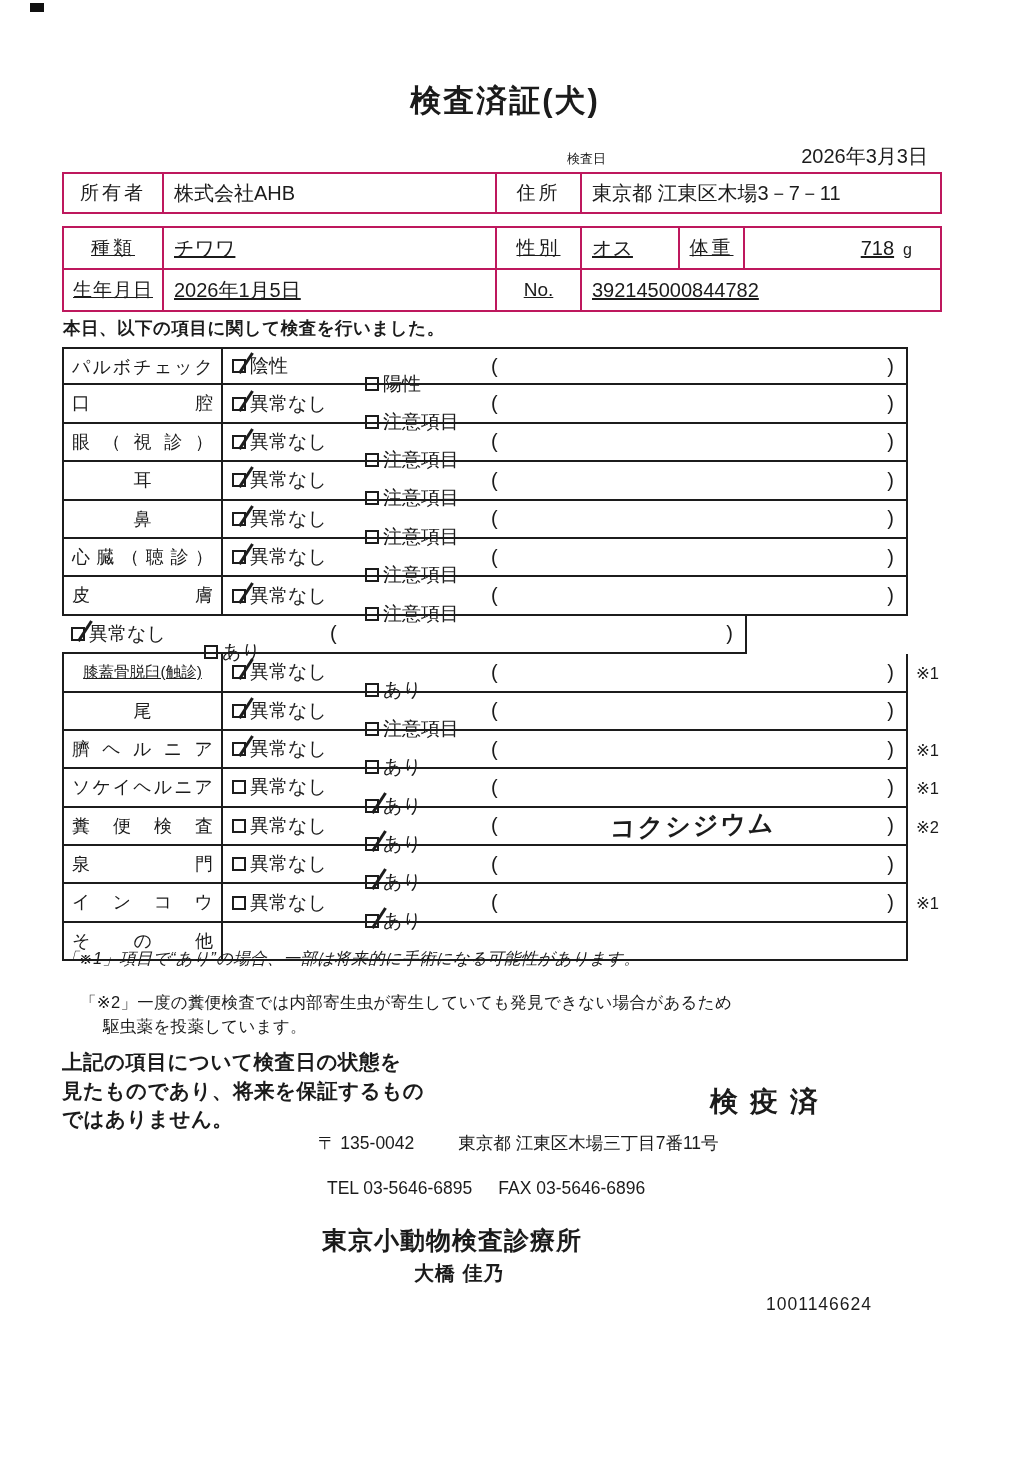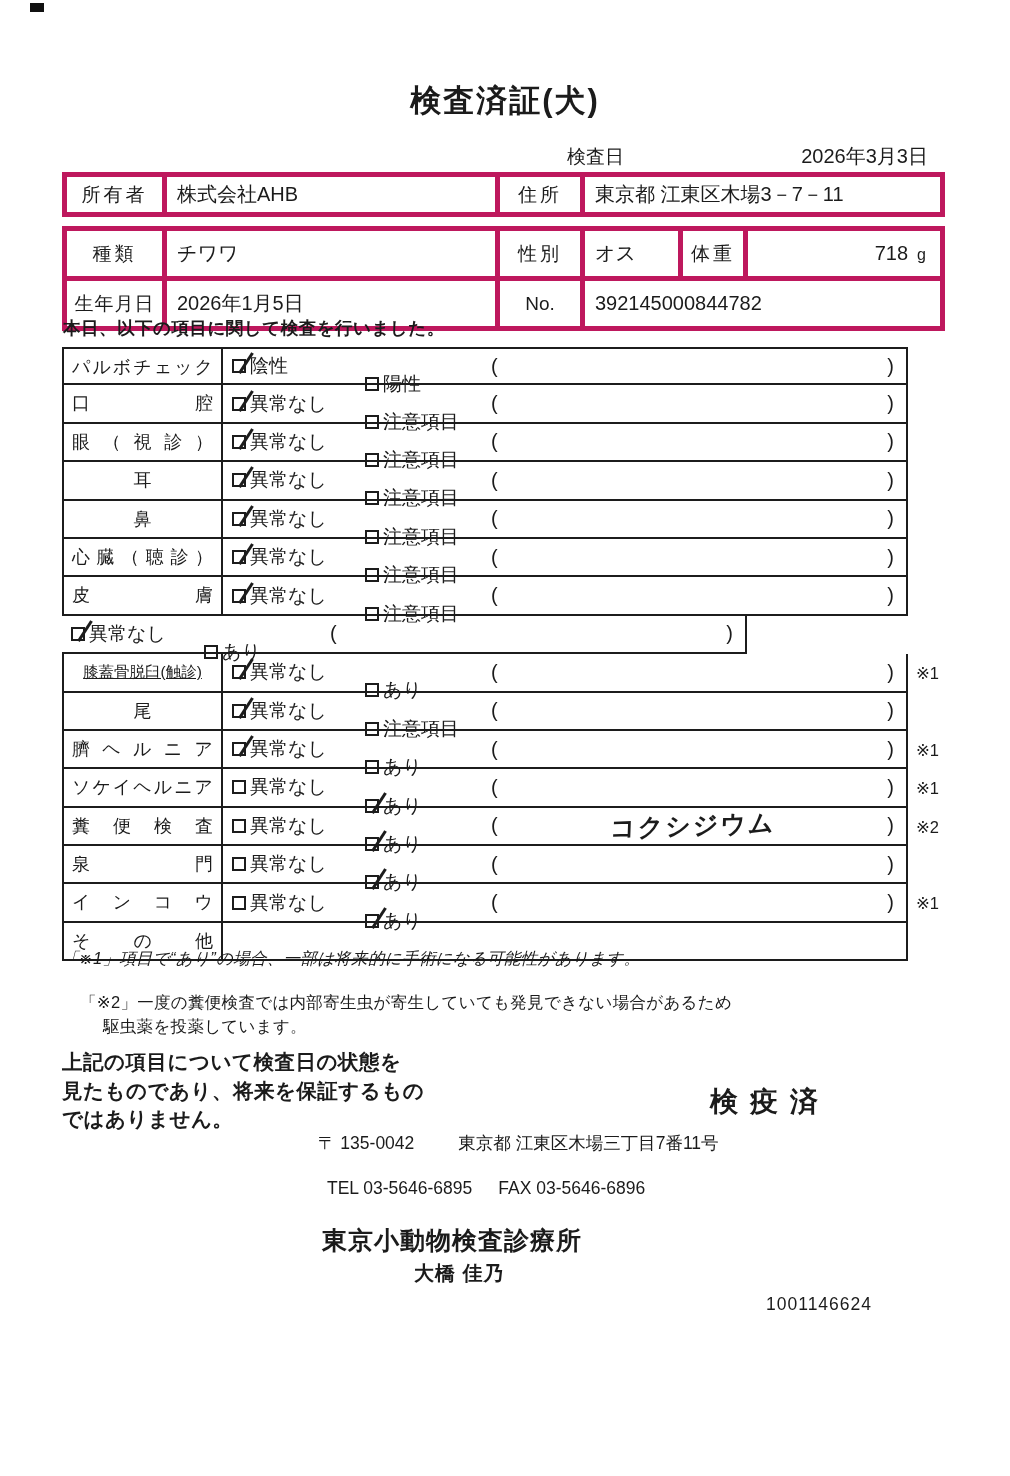--- a/index.html
+++ b/index.html
@@ -16,34 +16,34 @@
 
   .artifact { background:#111; }
 
   .doc-title {
     top:80px; left:0; width:100%;
     text-align:center;
     font-size:31px; font-weight:700; letter-spacing:2px;
   }
 
   .date-line { top:143px; left:62px; width:878px; display:flex; align-items:baseline; }
-  .date-label { margin-left:505px; font-size:19px; font-weight:500; }
+  .date-label { margin-left:505px; font-size:13px; font-weight:500; }
   .date-value { margin-left:auto; margin-right:12px; font-size:20px; font-weight:500; }
 
   table.info { border-collapse:collapse; table-layout:fixed; }
-  table.info td { border:5px solid #be185d; vertical-align:middle; overflow:hidden; white-space:nowrap; }
+  table.info td { border:2px solid #be185d; vertical-align:middle; overflow:hidden; white-space:nowrap; }
   td.lbl { text-align:center; font-size:19px; font-weight:500; letter-spacing:3px; }
   td.val { padding-left:10px; font-size:20px; font-weight:500; }
-  td.val-right { text-align:right; padding-right:14px; font-size:20px; font-weight:500; }
+  td.val-right { text-align:right; padding-right:28px; font-size:20px; font-weight:500; }
   .unit { font-size:16px; margin-left:9px; }
 
   .owner-table { top:172px; left:62px; }
   .owner-table td { height:40px; }
   .pet-table { top:226px; left:62px; }
-  .pet-table td { height:50px; }
+  .pet-table td { height:42px;text-decoration:underline; }
 
   .intro { top:316px; left:63px; font-size:17.5px; font-weight:600; letter-spacing:0.5px; }
 
   
   .exam-table { top:347px; left:62px; width:900px; }
   .exam-row { display:flex; height:38.4px; position:relative; }
   .exam-row .cell { border-bottom:2px solid #1c1c1c; }
   .exam-row:first-child .cell { border-top:2px solid #1c1c1c; }
   .label-cell {
     width:161px; flex:none;

